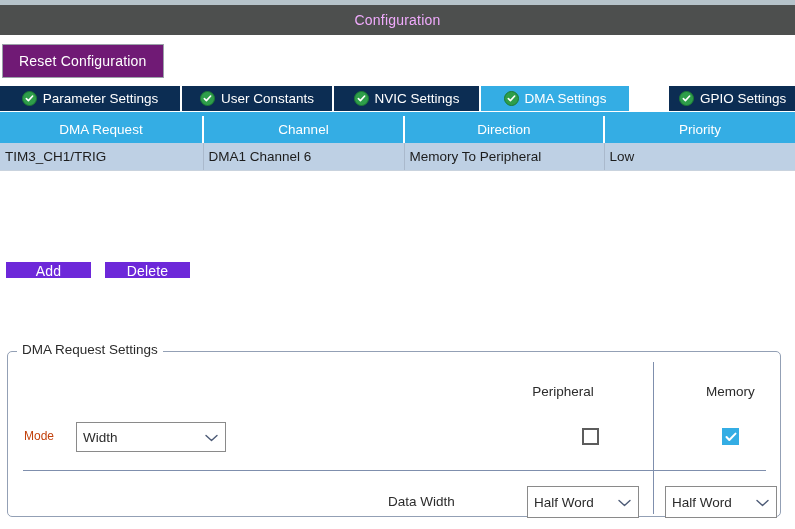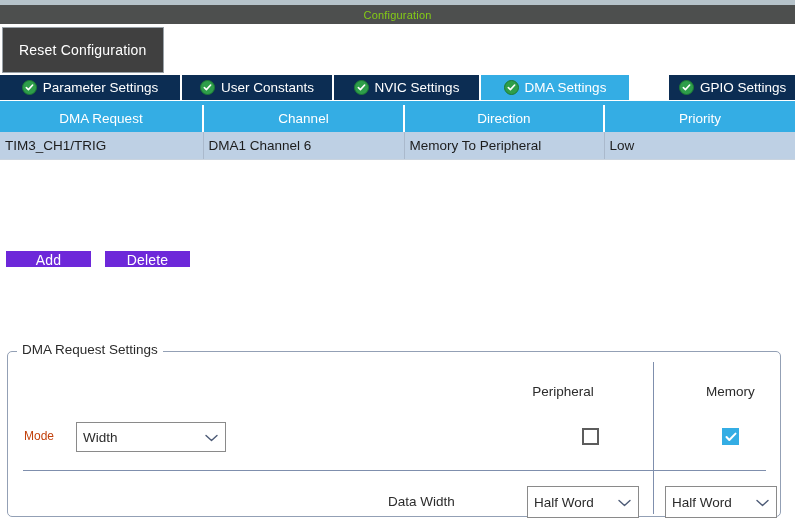--- a/index.html
+++ b/index.html
@@ -15,45 +15,45 @@
     color: #2b2b2b;
     position: relative;
   }
 
   
   #top-strip {
     height: 5px;
     background: #b6c3ca;
   }
   #title-bar {
-    height: 19px;
+    height: 30px;
     background: #4d4f4e;
-    color: #84cc16;
-    font-size: 11px;
+    color: #f0abfc;
+    font-size: 14px;
     display: flex;
     align-items: center;
     justify-content: center;
     letter-spacing: .2px;
   }
 
   
   #reset-row {
     height: 51px;
     background: #ffffff;
     display: flex;
     align-items: center;
     padding-left: 2px;
   }
   #reset-button {
-    background: #404040;
+    background: #701a75;
     color: #ffffff;
     border: 1px solid #9aa2a8;
     font-size: 14px;
     font-family: "Liberation Sans", sans-serif;
-    height: 46px;
+    height: 34px;
     padding: 0 16px;
     cursor: pointer;
     letter-spacing: .2px;
   }
 
   
   #tab-bar {
     display: flex;
     height: 25px;
     background: #ffffff;

